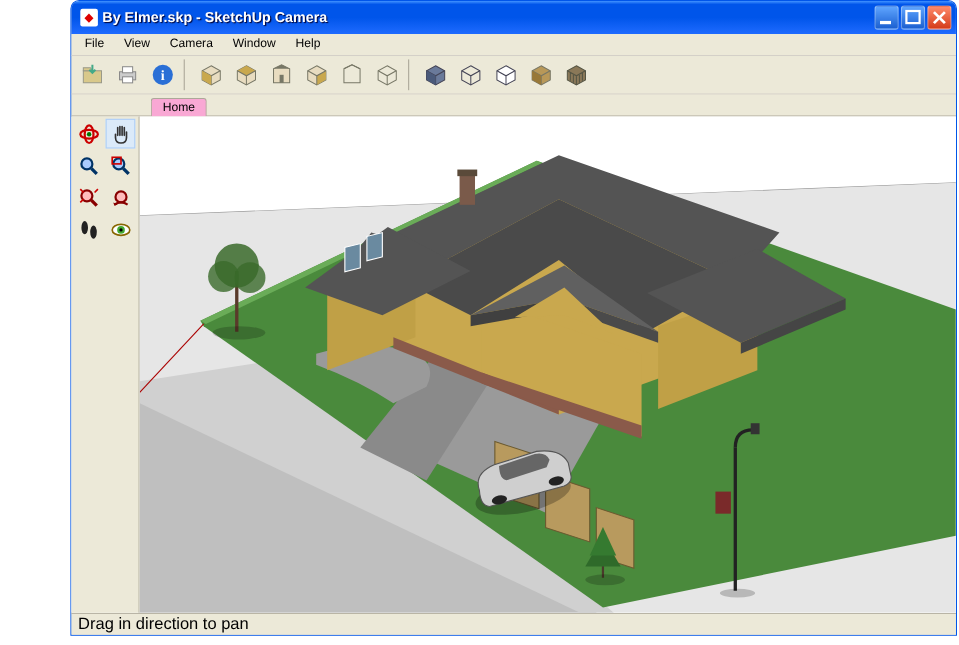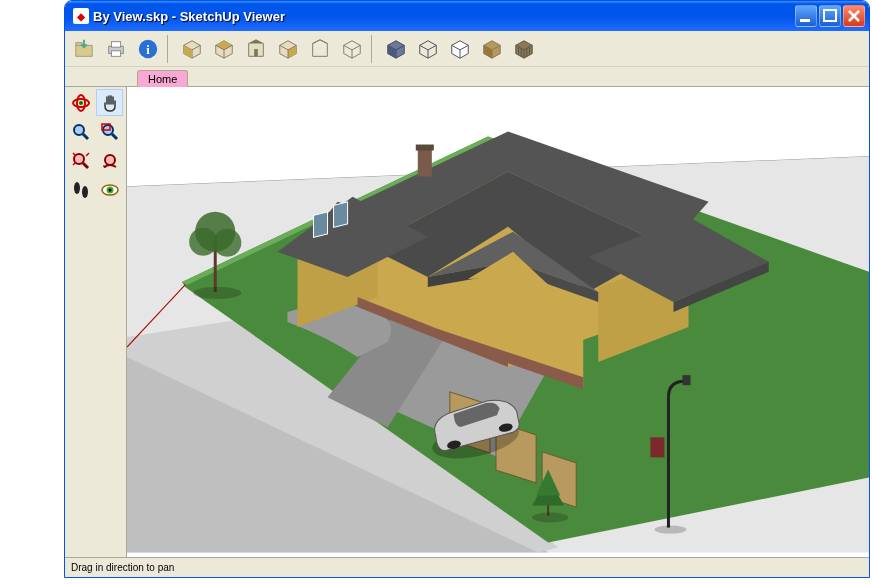--- a/index.html
+++ b/index.html
@@ -104,52 +104,59 @@
 
   .viewport {
     flex: 1; position: relative; overflow: hidden; background: #fff;
   }
   .viewport svg { width: 100%; height: 100%; display: block; }
 
   .statusbar {
     height: 20px; background: #ece9d8;
     border-top: 1px solid #aca899;
     display: flex; align-items: center; padding: 0 6px;
-    font-size: 10px;
+    font-size: 15px;
   }
 
   
   svg.icn { width: 22px; height: 22px; }
   svg.icn-sm { width: 20px; height: 20px; }
 </style>
 </head>
 <body>
 
 <div class="window">
 
   <div class="titlebar">
     <div class="app-icon">◆</div>
-    <div class="title-text">By View.skp - SketchUp Viewer</div>
+    <div class="title-text">By Elmer.skp - SketchUp Camera</div>
     <div class="win-btn min">
       <svg class="icn-sm" viewBox="0 0 20 20">
           <rect x="4" y="13" width="10" height="3" fill="#fff"></rect>
         </svg>
     </div>
     <div class="win-btn max">
       <svg class="icn-sm" viewBox="0 0 20 20">
           <rect x="4" y="4" width="12" height="11" fill="none" stroke="#fff" stroke-width="2"></rect>
         </svg>
     </div>
     <div class="win-btn close">
       <svg class="icn-sm" viewBox="0 0 20 20">
           <path d="M5 5 L15 15 M15 5 L5 15" stroke="#fff" stroke-width="2.5"></path>
         </svg>
     </div>
   </div>
 
+  <div class="menubar">
+    <div class="menu-item">File</div>
+    <div class="menu-item">View</div>
+    <div class="menu-item">Camera</div>
+    <div class="menu-item">Window</div>
+    <div class="menu-item">Help</div>
+  </div>
 
   <div class="toolbar">
     <div class="tool-btn">
       <svg class="icn" viewBox="0 0 24 24">
           <path d="M3 8 L3 20 L21 20 L21 8 Z" fill="#d9c98b" stroke="#998"></path>
           <path d="M3 8 L3 5 L10 5 L12 8 Z" fill="#d9c98b" stroke="#998"></path>
           <path d="M12 2 L12 10 M9 7 L12 10 L15 7" stroke="#4a8" stroke-width="2" fill="none"></path>
         </svg>
     </div>
     <div class="tool-btn">

